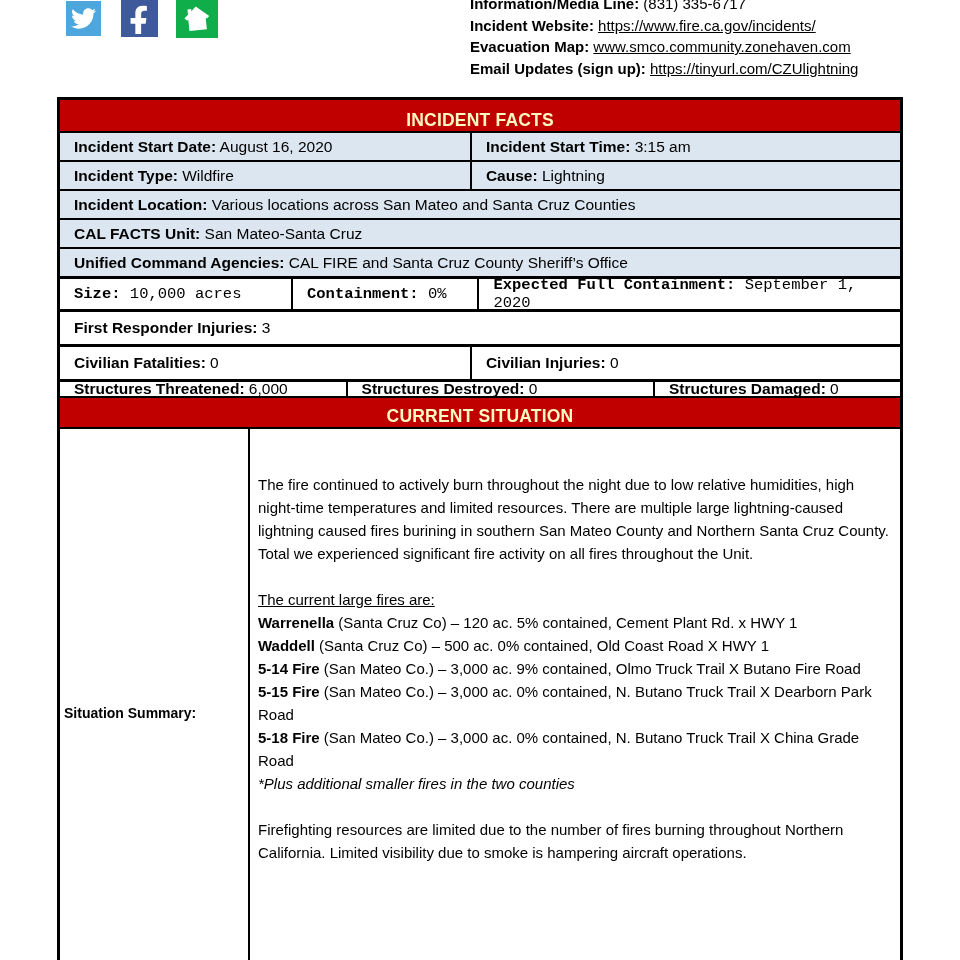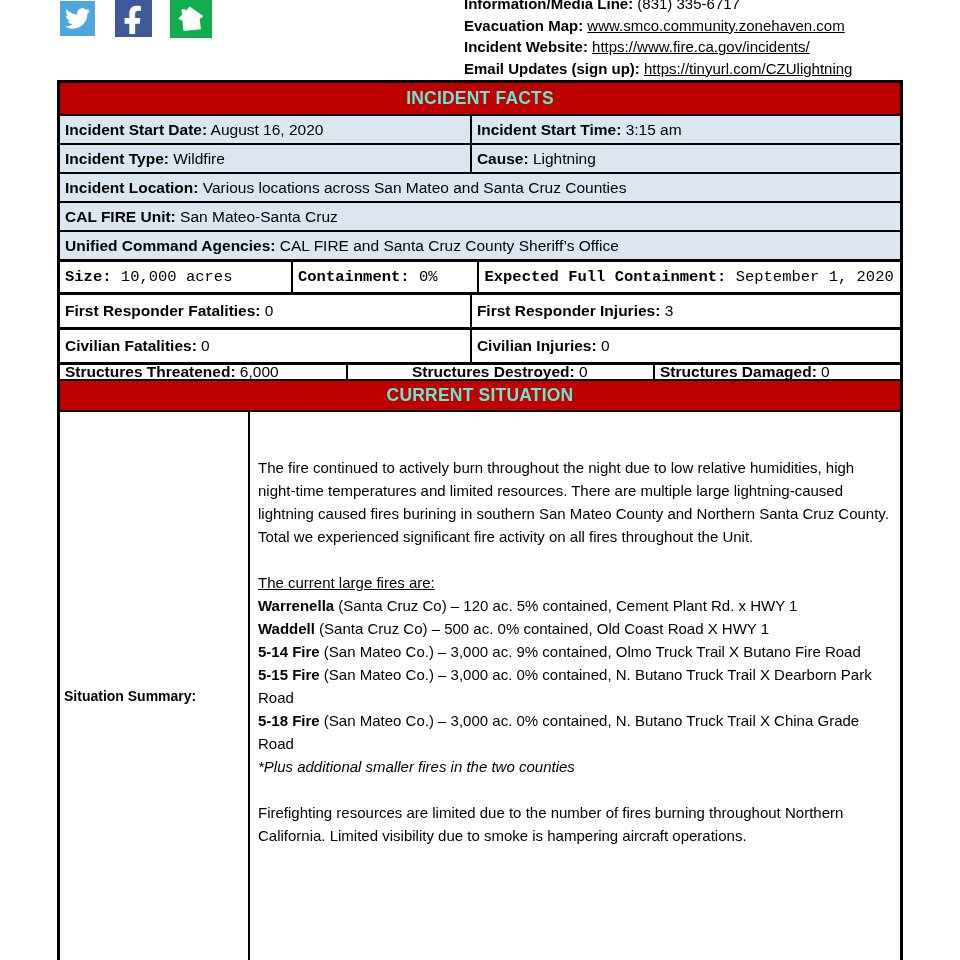--- a/index.html
+++ b/index.html
@@ -2,46 +2,46 @@
 <html><head>
 <meta charset="utf-8">
 <style>
   html, body { margin:0; padding:0; }
   body {
     width:960px; height:960px; overflow:hidden; background:#fff; color:#000;
     font-family:"Liberation Sans", "DejaVu Sans", sans-serif;
     position:relative;
   }
   
-  .topbar { position:relative; height:80px; }
+  .topbar { position:relative; height:97px;margin-left:6px; }
   .icon-sq { position:absolute; top:0; display:flex; align-items:center; justify-content:center; cursor:pointer; }
   .tw { left:60px; top:1px; width:35px; height:35px; background:#4da7dd; }
   .fb { left:115px; top:0; width:37px; height:37px; background:#3f5a9a; }
   .nd { left:170px; top:0; width:42px; height:38px; background:#0fae4a; }
   .icon-sq svg { display:block; }
   .contact { position:absolute; left:464px; top:-7px; font-size:15px; line-height:21.5px; white-space:nowrap; }
   .contact b { font-weight:bold; }
   .lnk { text-decoration:underline; cursor:pointer; }
   
   .tbl { margin-left:57px; width:846px; border:3px solid #000; box-sizing:border-box; }
   .row { display:flex; border-top:2px solid #000; box-sizing:border-box; }
   .row:first-child { border-top:none; }
   .row.thick { border-top-width:3px; }
-  .hdr { background:#c00000; color:#5eead4; font-weight:bold; font-size:17.5px;
-         justify-content:center; align-items:center; height:31px; letter-spacing:.2px; }
+  .hdr { background:#c00000; color:#fef9c3; font-weight:bold; font-size:17.5px;
+         justify-content:center; align-items:flex-end; height:31px; letter-spacing:.2px; }
   .cell { border-left:2px solid #000; box-sizing:border-box; display:flex; align-items:center;
-          padding:0 6px 0 5px; overflow:hidden; }
+          padding:0 6px 0 14px; overflow:hidden; }
   .cell:first-child { border-left:none; }
   .kvline { font-size:15.5px; line-height:18px; }
   .kvline b { font-weight:bold; }
   .blue { background:#dce6f1; }
   .h31 { height:29px; } .h35 { height:33px;font-family:Liberation Mono, monospace; } .h37 { height:35px; } .h30 { height:17px; }
   .c50a { width:48.8%; } .c50b { width:51.2%; } .c100 { width:100%; }
   .csize { width:27.5%; } .ccont { width:22.2%; } .cexp { width:50.3%; }
-  .cst1 { width:34%; } .cst2 { width:36.6%;justify-content:center; } .cst3 { width:29.4%;align-items:center; }
+  .cst1 { width:34%; } .cst2 { width:36.6%; } .cst3 { width:29.4%;align-items:center; }
   
   .summary-row { height:570px; align-items:stretch; }
   .label-cell { width:188px; flex:none; align-items:center; padding-left:4px; }
   .label-cell .kvline { font-size:14px; font-weight:bold; }
   .summary-cell { flex:1; display:block; padding:44px 10px 0 8px; }
   .summary-cell, .summary-cell p, .fire-line, .fires-heading, .fires-note {
     font-size:15px; line-height:23px;
   }
   .summary-cell p { margin:0; }
   .spacer { height:23px; }
@@ -67,26 +67,26 @@
     <svg width="30" height="28" viewBox="0 0 24 22" style="transform:rotate(-6deg)">
         <path fill="#fff" d="M12 1 L22 9.6 L19.9 11.5 L19 10.7 V20 H5 V10.7 L4.1 11.5 L2 9.6 L5.2 6.85 V2.6 H8.2 V4.3 Z"></path>
       </svg>
   </div>
   <div class="contact">
     <div class="cline">
       <b>Information/Media Line:</b>
       <span>(831) 335-6717</span>
     </div>
     <div class="cline">
+      <b>Incident Website:</b>
+      <span class="lnk">https://www.fire.ca.gov/incidents/</span>
+    </div>
+    <div class="cline">
       <b>Evacuation Map:</b>
       <span class="lnk">www.smco.community.zonehaven.com</span>
-    </div>
-    <div class="cline">
-      <b>Incident Website:</b>
-      <span class="lnk">https://www.fire.ca.gov/incidents/</span>
     </div>
     <div class="cline">
       <b>Email Updates (sign up):</b>
       <span class="lnk">https://tinyurl.com/CZUlightning</span>
     </div>
   </div>
 </div>
 
 <div class="tbl">
 
@@ -118,21 +118,21 @@
 
   <div class="row h31 blue">
     <div class="cell c100">
       <div class="kvline"><b>Incident Location:</b>
       <span>Various locations across San Mateo and Santa Cruz Counties</span></div>
     </div>
   </div>
 
   <div class="row h31 blue">
     <div class="cell c100">
-      <div class="kvline"><b>CAL FIRE Unit:</b>
+      <div class="kvline"><b>CAL FACTS Unit:</b>
       <span>San Mateo-Santa Cruz</span></div>
     </div>
   </div>
 
   <div class="row h31 blue">
     <div class="cell c100">
       <div class="kvline"><b>Unified Command Agencies:</b>
       <span>CAL FIRE and Santa Cruz County Sheriff’s Office</span></div>
     </div>
   </div>
@@ -146,24 +146,20 @@
       <div class="kvline"><b>Containment:</b>
       <span>0%</span></div>
     </div>
     <div class="cell cexp">
       <div class="kvline"><b>Expected Full Containment:</b>
       <span>September 1, 2020</span></div>
     </div>
   </div>
 
   <div class="row h37 thick">
-    <div class="cell c50a">
-      <div class="kvline"><b>First Responder Fatalities:</b>
-      <span>0</span></div>
-    </div>
     <div class="cell c50b">
       <div class="kvline"><b>First Responder Injuries:</b>
       <span>3</span></div>
     </div>
   </div>
 
   <div class="row h37 thick">
     <div class="cell c50a">
       <div class="kvline"><b>Civilian Fatalities:</b>
       <span>0</span></div>

